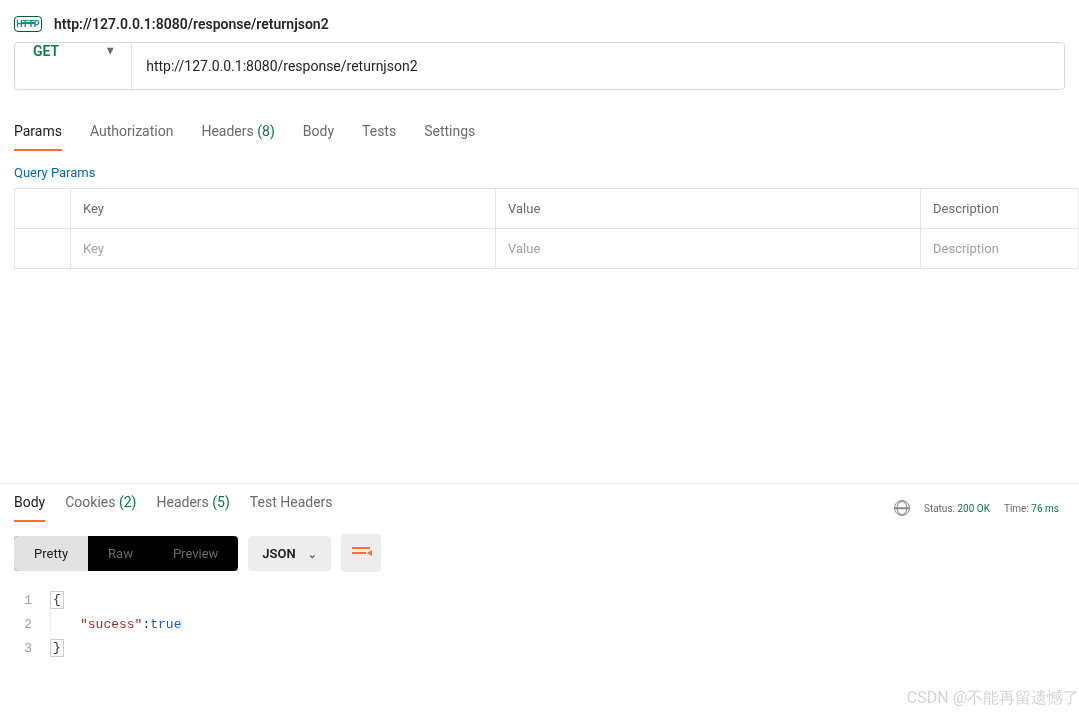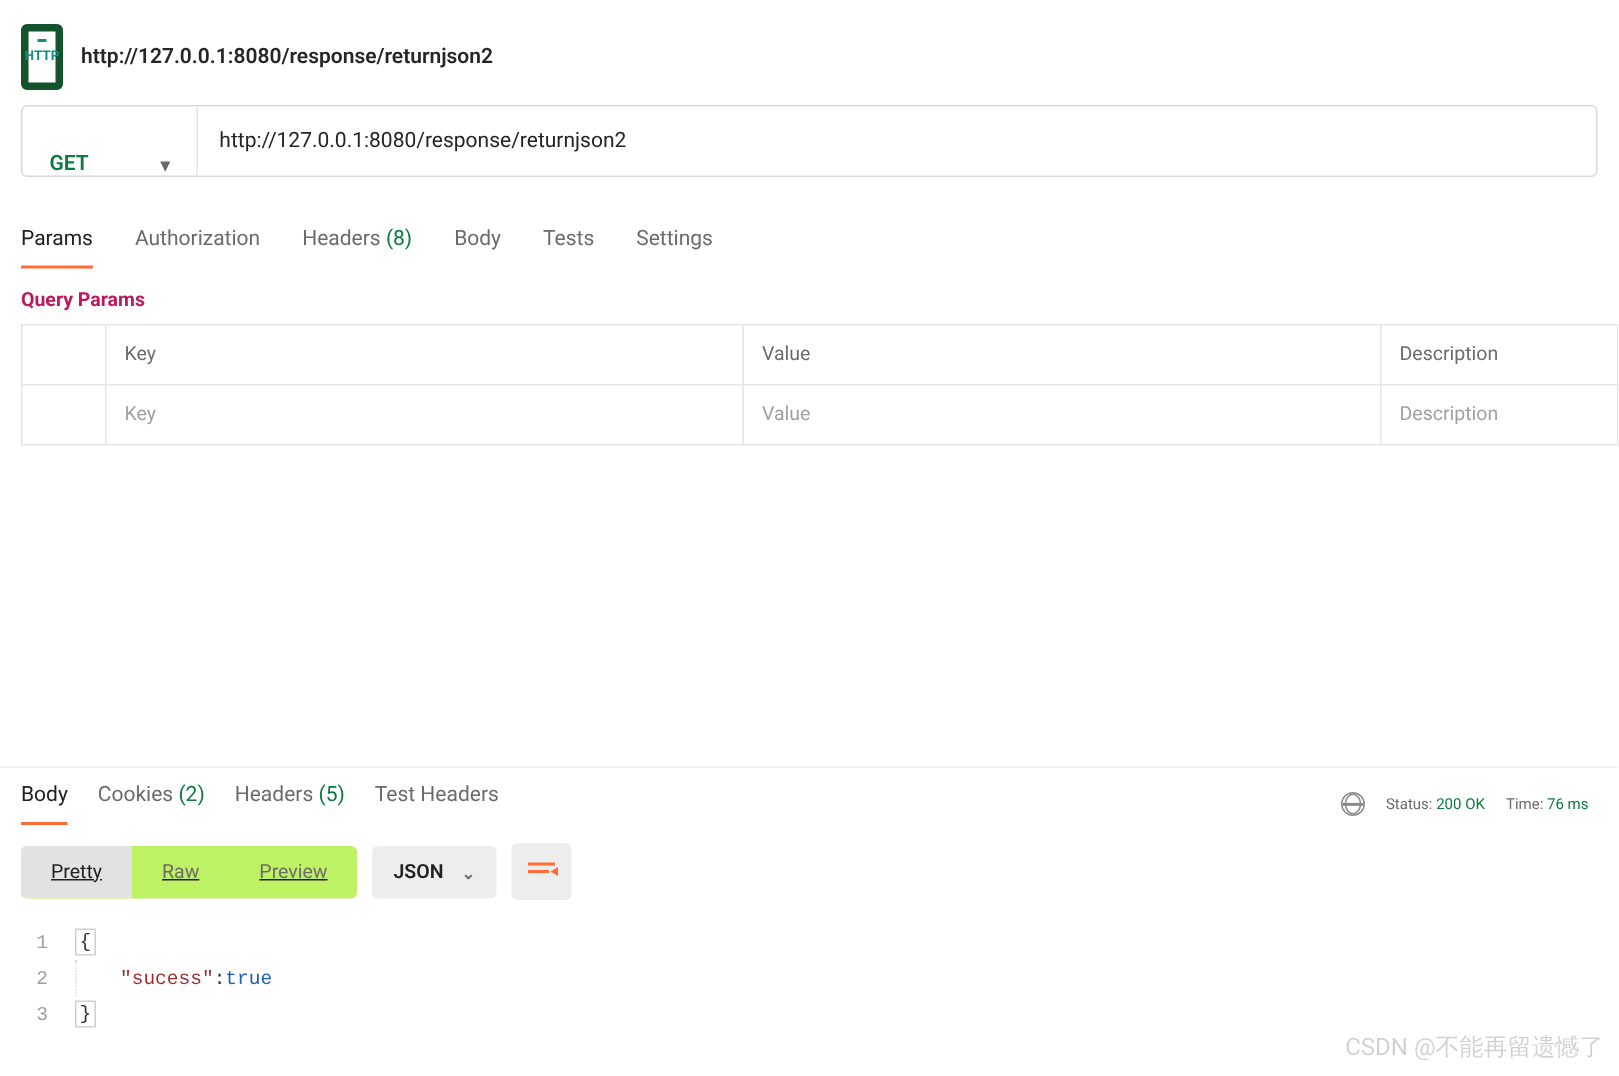--- a/index.html
+++ b/index.html
@@ -12,43 +12,43 @@
       height: 717px;
       overflow: hidden;
     }
     .top-row {
       display: flex;
       align-items: center;
       gap: 12px;
       padding: 16px 14px 10px;
     }
     .http-badge {
-      width: 28px; height: 44px;
-      border: 5px solid #14532d;
+      width: 28px; height: 16px;
+      border: 1px solid #14532d;
       border-radius: 4px;
       display: flex; align-items: center; justify-content: center;
       color: #0f8f85; font-size: 9px; font-weight: 700;
       position: relative;
     }
     .http-badge::before{
       content:""; position:absolute; top:5px; left:6px; right:6px; height:2px;
       border-top:2px solid #0f8f85;
     }
     .title-url { font-weight: 600; font-size: 14px; color: #262626; }
     .request-bar {
       margin: 0 14px 14px;
       border: 1px solid #d8d8d8;
       border-radius: 4px;
       display: flex;
       align-items: stretch;
       height: 48px;
       overflow: hidden;
     }
     .method-select{
-      display:flex; align-items:flex-end; gap:48px;
+      display:flex; align-items:flex-start; gap:48px;
       padding:0 18px;
       cursor:pointer;
       font-weight:600; font-size:14px;
       color:#0b7a41;
     }
     .method-select .chev{ color:#6b6b6b; font-size:12px; }
     .url-divider{ width:1px; background:#e4e4e4;}
     .url-input{
       flex:1; border:none; outline:none;
       font-size:14px; color:#242424;
@@ -61,22 +61,21 @@
     }
     .tab{
       padding:0 0 10px 0; color:#6b6b6b; cursor:pointer;
       border-bottom:2px solid transparent;
       margin-top:19px;
     }
     .tab.active{ color:#212121; border-bottom-color:#ff6c37; }
     .tab .count{ color:#0b7a41; }
     .section-label{
       padding:14px 14px 8px;
-      color:#be185d;
-      font-weight:bold;
+      color:#0369a1;
     }
     table.query{
       margin:0 14px;
       width:calc(100% - 14px);
       border-collapse:collapse;
       table-layout:fixed;
     }
     table.query th, table.query td{
       border:1px solid #e5e5e5;
       font-weight:400;
@@ -110,21 +109,21 @@
       position:relative; display:inline-block;
     }
     .globe-icon::before{ content:""; position:absolute; left:0; right:0; top:50%; height:1.5px; background:#8a8a8a; transform:translateY(-50%);}
     .globe-icon::after{ content:""; position:absolute; top:0; bottom:0; left:50%; width:9px; border:1.5px solid #8a8a8a; border-radius:50%; transform:translateX(-50%);}
     .meta-val{ color:#0b7a41; }
     .view-row{
       display:flex; align-items:center; gap:10px;
       padding:0 14px 12px;
     }
     .seg{
-      display:flex; background:#bef264; border-radius:4px; overflow:hidden;text-decoration:underline;
+      display:flex; background:#000000; border-radius:4px; overflow:hidden;
     }
     .seg button{
       border:none; background:transparent; padding:10px 20px; font-size:13px; color:#6b6b6b; cursor:pointer;
       font-family:inherit;
     }
     .seg button.active{ color:#212121; background:#e2e2e2; }
     .fmt-select{
       display:flex; align-items:flex-end; gap:12px;
       background:#ededed; border-radius:4px; padding:10px 14px;
       font-weight:600; font-size:13px; color:#212121; cursor:pointer;
@@ -146,21 +145,21 @@
     .code-line{ display:flex; height:24px; align-items:center;}
     .gutter{ width:36px; text-align:right; padding-right:18px; color:#a0a0a0;}
     .brace-box{
       border:1px solid #cfcfcf; padding:0 2px; line-height:16px;
     }
     .indent{ display:inline-block; width:30px; border-left:1px dotted #ddd; height:100%; }
     .json-key{ color:#9c2d2d; }
     .json-punc{ color:#333; }
     .json-bool{ color:#1a5fbf; }
     .watermark{
-      position:fixed; right:10px; bottom:8px;
+      position:fixed; right:0; bottom:8px;
       color:rgba(0,0,0,0.18); font-size:16px;
     }
   </style>
 </head>
 <body>
 
 <div class="top-row">
   <div class="http-badge">HTTP</div>
   <div class="title-url">http://127.0.0.1:8080/response/returnjson2</div>
 </div>

